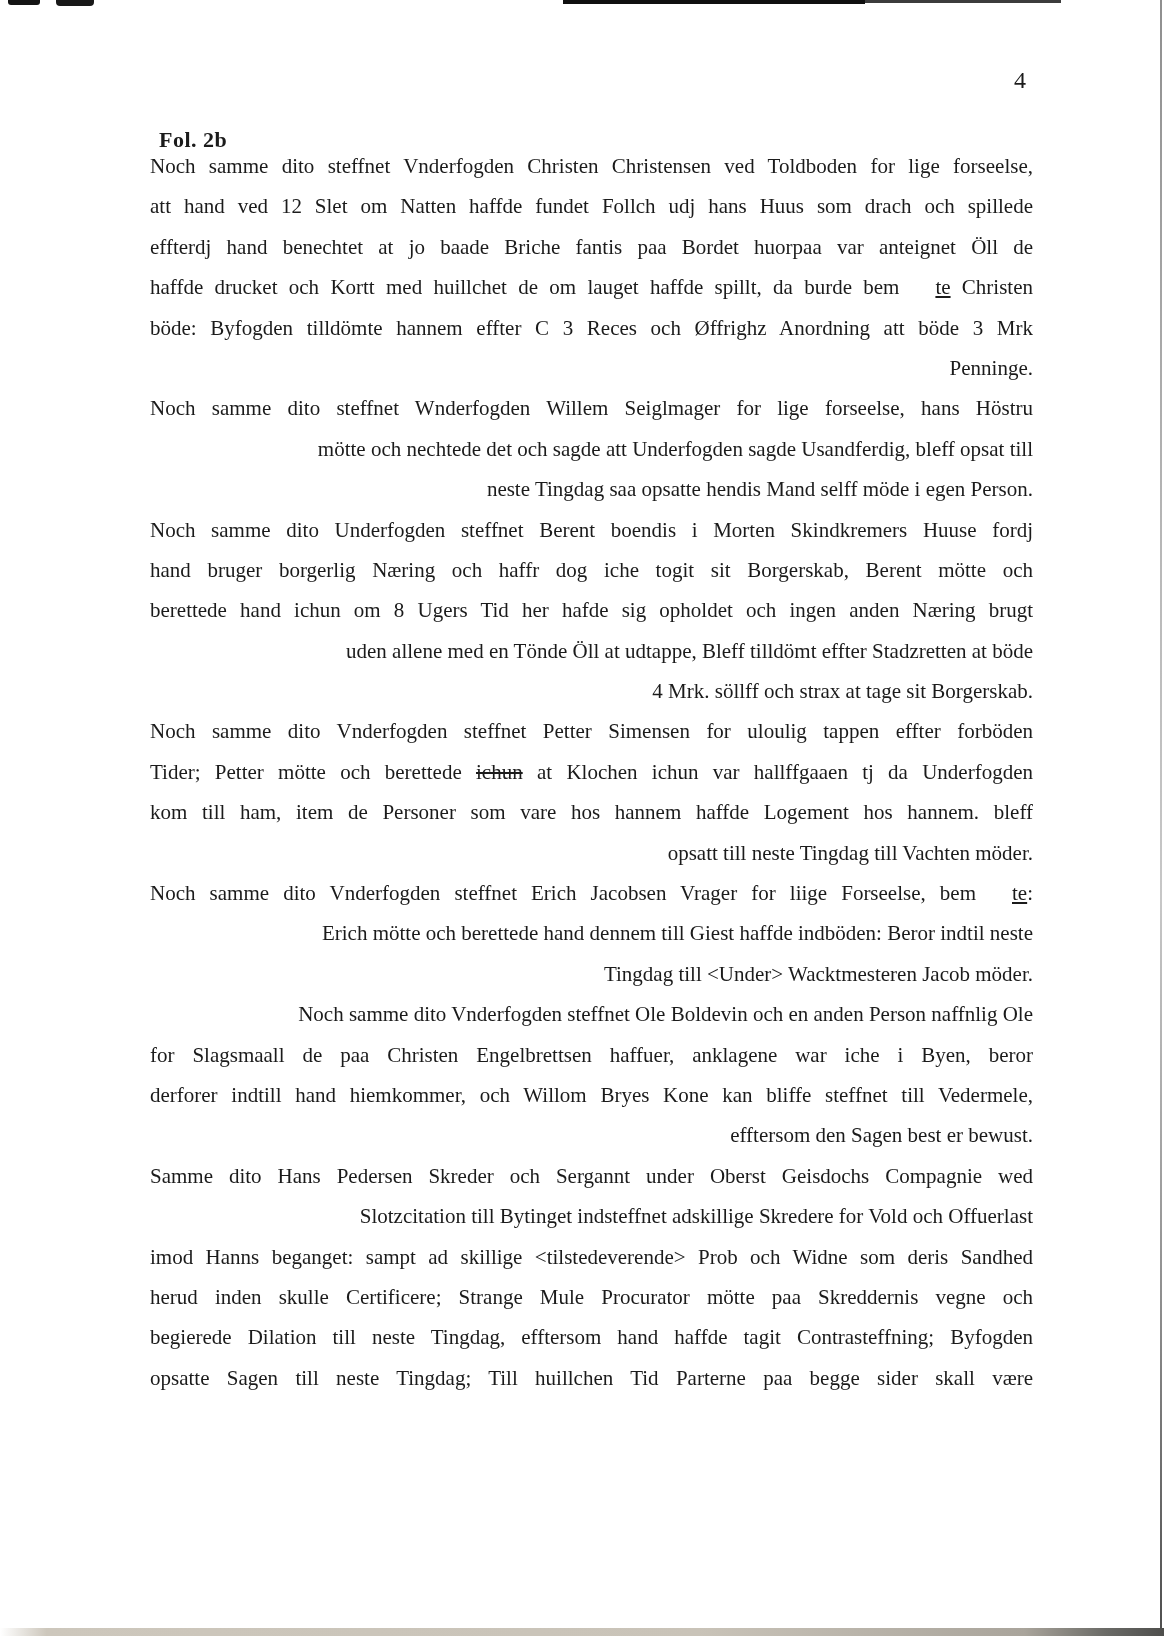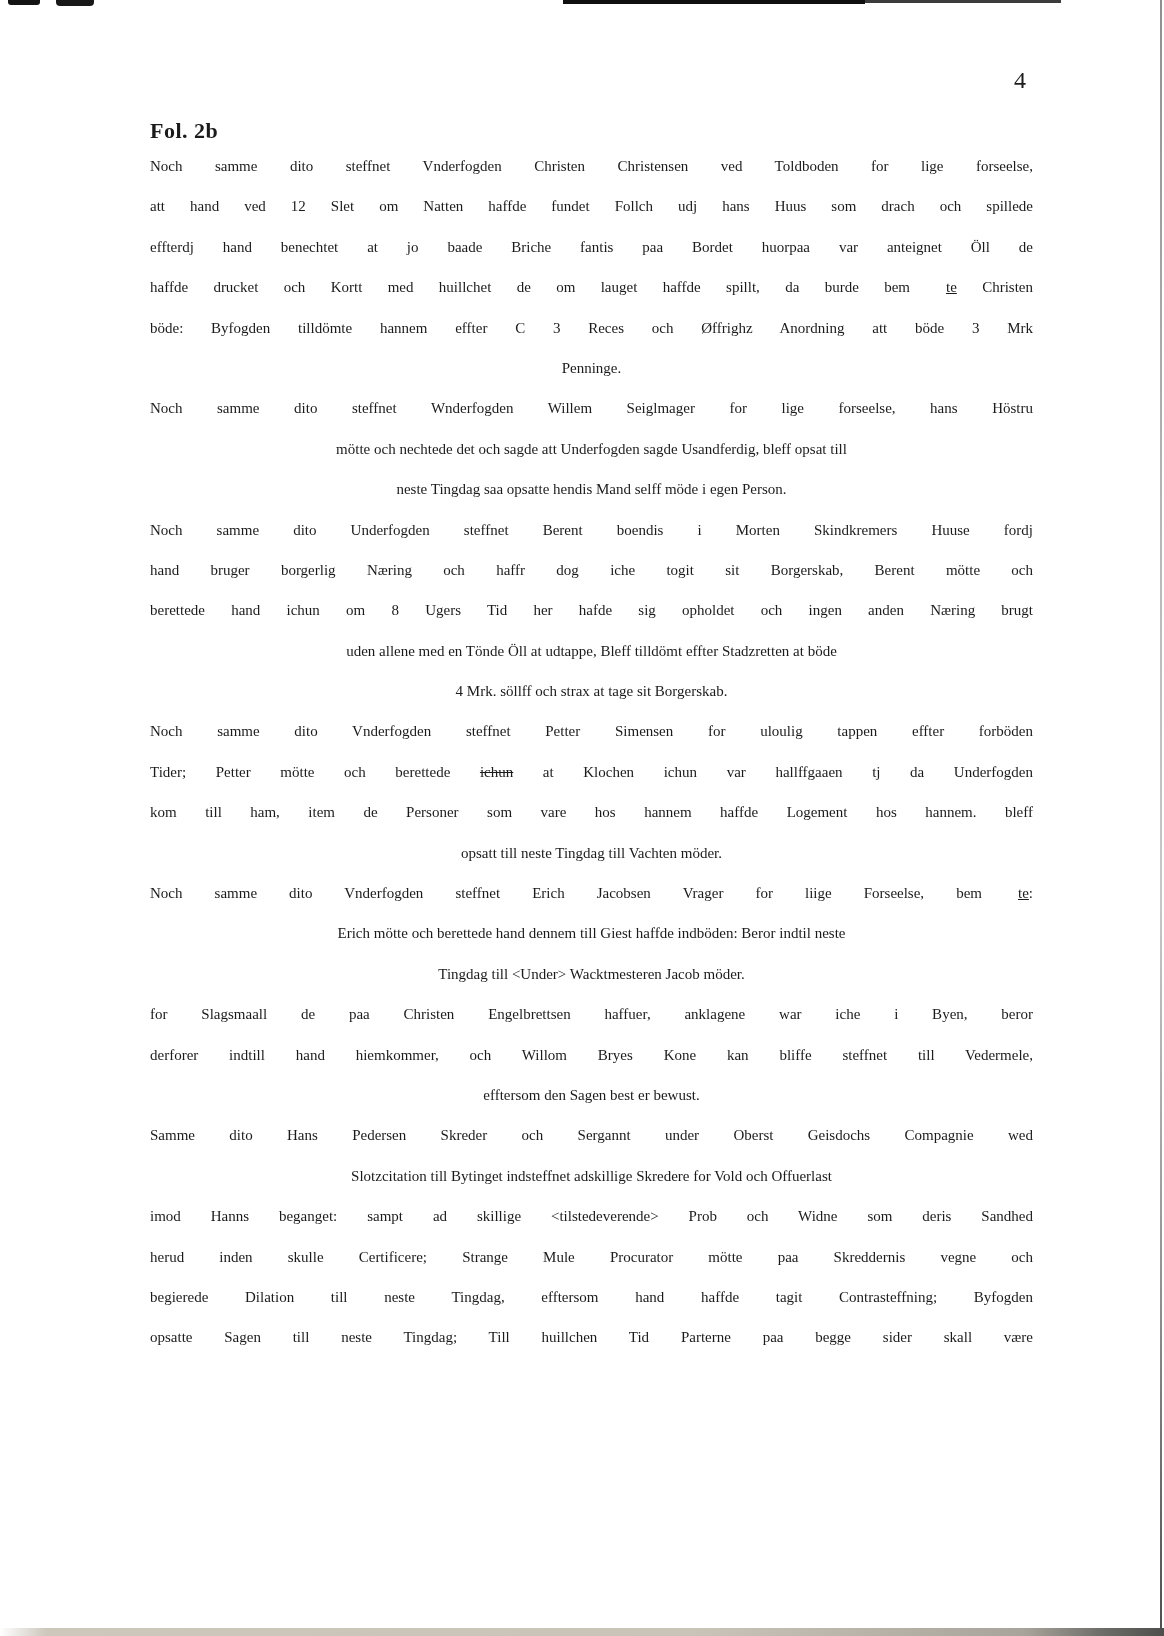--- a/index.html
+++ b/index.html
@@ -36,37 +36,37 @@
     position: absolute;
     left: 1014px;
     top: 68px;
     font-size: 24px;
     line-height: 1;
   }
   .heading {
     position: absolute;
     left: 150px;
     top: 120px;
-    margin: 0;
+    margin: 9px;
     font-size: 22px;
     font-weight: bold;
     line-height: 1;
     letter-spacing: 0.5px;
   }
   .body-text {
     position: absolute;
     left: 150px;
     top: 146px;
     width: 883px;
-    font-size: 15px;
+    font-size: 21px;
   }
   .line {
     line-height: 40.4px;
     height: 40.4px;
-    text-align: center;
+    text-align: right;
   }
   .line.j {
     text-align: justify;
     text-align-last: justify;
   }
   .u { text-decoration: underline; margin-left: 36px; }
   .s { text-decoration: line-through; margin-top: 22px; }
 </style>
 </head>
 <body>
@@ -99,20 +99,21 @@
       <div class="line j"><span>berettede hand ichun om 8 Ugers Tid her hafde sig opholdet och ingen anden Næring brugt</span></div>
       <div class="line"><span>uden allene med en Tönde Öll at udtappe, Bleff tilldömt effter Stadzretten at böde</span></div>
       <div class="line"><span>4 Mrk. söllff och strax at tage sit Borgerskab.</span></div>
       <div class="line j"><span>Noch samme dito Vnderfogden steffnet Petter Simensen for uloulig tappen effter forböden</span></div>
       <div class="line j"><span>Tider; Petter mötte och berettede </span><span class="s">ichun</span><span> at Klochen ichun var hallffgaaen tj da Underfogden</span></div>
       <div class="line j"><span>kom till ham, item de Personer som vare hos hannem haffde Logement hos hannem. bleff</span></div>
       <div class="line"><span>opsatt till neste Tingdag till Vachten möder.</span></div>
       <div class="line j"><span>Noch samme dito Vnderfogden steffnet Erich Jacobsen Vrager for liige Forseelse, bem</span><span class="u">te</span><span>:</span></div>
       <div class="line"><span>Erich mötte och berettede hand dennem till Giest haffde indböden: Beror indtil neste</span></div>
       <div class="line"><span>Tingdag till &lt;Under&gt; Wacktmesteren Jacob möder.</span></div>
+      <div class="line"><span>Noch samme dito Vnderfogden steffnet Ole Boldevin och en anden Person naffnlig Ole</span></div>
       <div class="line j"><span>for Slagsmaall de paa Christen Engelbrettsen haffuer, anklagene war iche i Byen, beror</span></div>
       <div class="line j"><span>derforer indtill hand hiemkommer, och Willom Bryes Kone kan bliffe steffnet till Vedermele,</span></div>
       <div class="line"><span>efftersom den Sagen best er bewust.</span></div>
       <div class="line j"><span>Samme dito Hans Pedersen Skreder och Sergannt under Oberst Geisdochs Compagnie wed</span></div>
       <div class="line"><span>Slotzcitation till Bytinget indsteffnet adskillige Skredere for Vold och Offuerlast</span></div>
       <div class="line j"><span>imod Hanns beganget: sampt ad skillige &lt;tilstedeverende&gt; Prob och Widne som deris Sandhed</span></div>
       <div class="line j"><span>herud inden skulle Certificere; Strange Mule Procurator mötte paa Skreddernis vegne och</span></div>
       <div class="line j"><span>begierede Dilation till neste Tingdag, efftersom hand haffde tagit Contrasteffning; Byfogden</span></div>
       <div class="line j"><span>opsatte Sagen till neste Tingdag; Till huillchen Tid Parterne paa begge sider skall være</span></div>
     </div>

